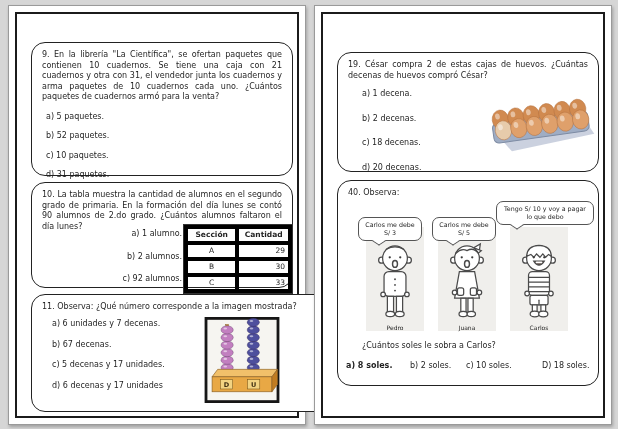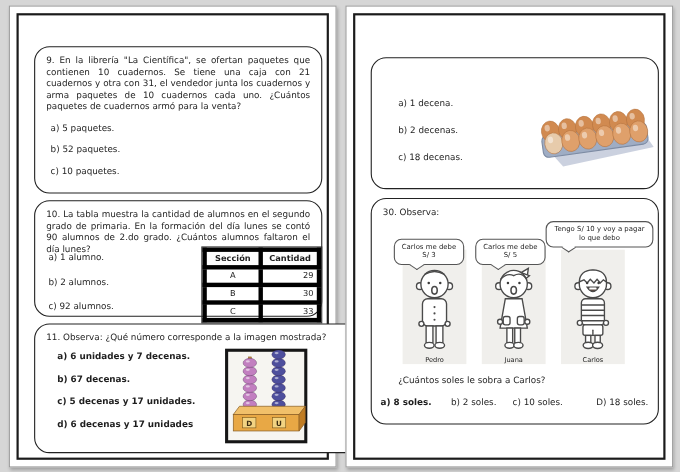--- a/index.html
+++ b/index.html
@@ -16,23 +16,23 @@
   .page-left{left:8px;}
   .page-right{left:314px;}
   .frame{position:absolute;inset:6px;border:2px solid #1b1b1b;pointer-events:none;}
   .qbox{
     position:absolute;border:1.5px solid #222;border-radius:14px;background:#fff;
     padding:7px 10px;box-sizing:border-box;font-size:8px;line-height:1.32;
   }
   .qtext{margin:0 0 4px 0;text-align:justify;}
   .opt{margin:0 0 2px 0;}
   .opts-q9 .opt{margin:9px 0 0 4px;}
-  .opts-q10{position:absolute;left:10px;top:46px;width:140px;}
+  .opts-q10{position:absolute;left:10px;top:46px;width:140px;text-align:right;}
   .opts-q10 .opt{margin:0 0 12px 2px;}
-  .opts-q11{position:absolute;left:20px;top:24px;width:150px;font-weight:bold;}
+  .opts-q11{position:absolute;left:20px;top:24px;width:150px;}
   .opts-q11 .opt{margin:0 0 10px 0;}
   .opts-q19{position:absolute;left:24px;top:36px;width:130px;}
   .opts-q19 .opt{margin:0 0 14px 0;}
   
   .alumnos-table{position:absolute;left:152px;top:42px;border-collapse:collapse;font-size:7.5px;}
   .alumnos-table th,.alumnos-table td{border:4px solid #000000;padding:1px 3px;}
   .alumnos-table th{font-weight:bold;width:44px;text-align:center;background:#fdfdfd;}
   .alumnos-table td.sec{text-align:center;}
   .alumnos-table td.qty{text-align:right;}
   .alumnos-table{outline:1px solid #333;}
@@ -64,20 +64,21 @@
 
 <div class="page page-left">
   <div class="frame"></div>
 
   <div class="qbox" style="left:22px;top:36px;width:262px;height:134px;">
     <p class="qtext">9. En la librería "La Científica", se ofertan paquetes que contienen 10 cuadernos. Se tiene una caja con 21 cuadernos y otra con 31, el vendedor junta los cuadernos y arma paquetes de 10 cuadernos cada uno. ¿Cuántos paquetes de cuadernos armó para la venta?</p>
     <div class="opts-q9">
       <div class="opt">a) 5 paquetes.</div>
       <div class="opt">b) 52 paquetes.</div>
       <div class="opt">c) 10 paquetes.</div>
+      <div class="opt">d) 31 paquetes.</div>
     </div>
   </div>
 
   <div class="qbox" style="left:22px;top:176px;width:262px;height:106px;">
     <p class="qtext">10. La tabla muestra la cantidad de alumnos en el segundo grado de primaria. En la formación del día lunes se contó 90 alumnos de 2.do grado. ¿Cuántos alumnos faltaron el día lunes?</p>
     <div class="opts-q10">
       <div class="opt">a) 1 alumno.</div>
       <div class="opt">b) 2 alumnos.</div>
       <div class="opt">c) 92 alumnos.</div>
       <div class="opt">d) 90 alumnos</div>
@@ -161,24 +162,26 @@
         <text x="52.5" y="74.8" font-size="7" font-weight="bold" text-anchor="middle" fill="#3c2c10">U</text>
       </svg>
     </div>
   </div>
 </div>
 
 <div class="page page-right">
   <div class="frame"></div>
 
   <div class="qbox" style="left:22px;top:46px;width:262px;height:120px;">
+    <p class="qtext">19. César compra 2 de estas cajas de huevos. ¿Cuántas decenas de huevos compró César?</p>
     <div class="opts-q19">
       <div class="opt">a) 1 decena.</div>
       <div class="opt">b) 2 decenas.</div>
       <div class="opt">c) 18 decenas.</div>
+      <div class="opt">d) 20 decenas.</div>
     </div>
     <div class="eggs-wrap">
       <svg id="egg-svg" width="110" height="64" viewBox="0 0 110 64">
         <g transform="rotate(-8 55 32)">
           <polygon points="14,46 100,40 106,52 22,58" fill="#b9c2d4" opacity=".75"></polygon>
           <rect x="6" y="28" width="96" height="20" rx="5" fill="#9fadc4" stroke="#7d8ba3" stroke-width="1"></rect>
           <g id="egg-group">
               <ellipse cx="15" cy="25" rx="8.2" ry="9.6" fill="#d18a50" stroke="#b5713d" stroke-width=".5"></ellipse>
               <ellipse cx="12.5" cy="21.5" rx="2.4" ry="3" fill="rgba(255,255,255,.45)" stroke="none"></ellipse>
               <ellipse cx="30.6" cy="25" rx="8.2" ry="9.6" fill="#d18a50" stroke="#b5713d" stroke-width=".5"></ellipse>
@@ -203,21 +206,21 @@
               <ellipse cx="76.4" cy="32.5" rx="2.4" ry="3" fill="rgba(255,255,255,.45)" stroke="none"></ellipse>
               <ellipse cx="94.5" cy="36" rx="8.2" ry="9.6" fill="#dfa06b" stroke="#b5713d" stroke-width=".5"></ellipse>
               <ellipse cx="92" cy="32.5" rx="2.4" ry="3" fill="rgba(255,255,255,.45)" stroke="none"></ellipse>
             </g>
         </g>
       </svg>
     </div>
   </div>
 
   <div class="qbox" style="left:22px;top:174px;width:262px;height:206px;">
-    <p class="qtext" style="margin:0;">30. Observa:</p>
+    <p class="qtext" style="margin:0;">40. Observa:</p>
 
     <div class="scene">
       <div class="kid-bg" style="left:22px;"></div>
       <div class="kid-bg" style="left:94px;"></div>
       <div class="kid-bg" style="left:166px;"></div>
 
       <div class="bubble" style="left:14px;top:16px;width:54px;">Carlos me debe S/ 3</div>
       <div class="bubble" style="left:88px;top:16px;width:54px;">Carlos me debe S/ 5</div>
       <div class="bubble" style="left:152px;top:0px;width:88px;">Tengo S/ 10  y voy a pagar lo que debo</div>
 

